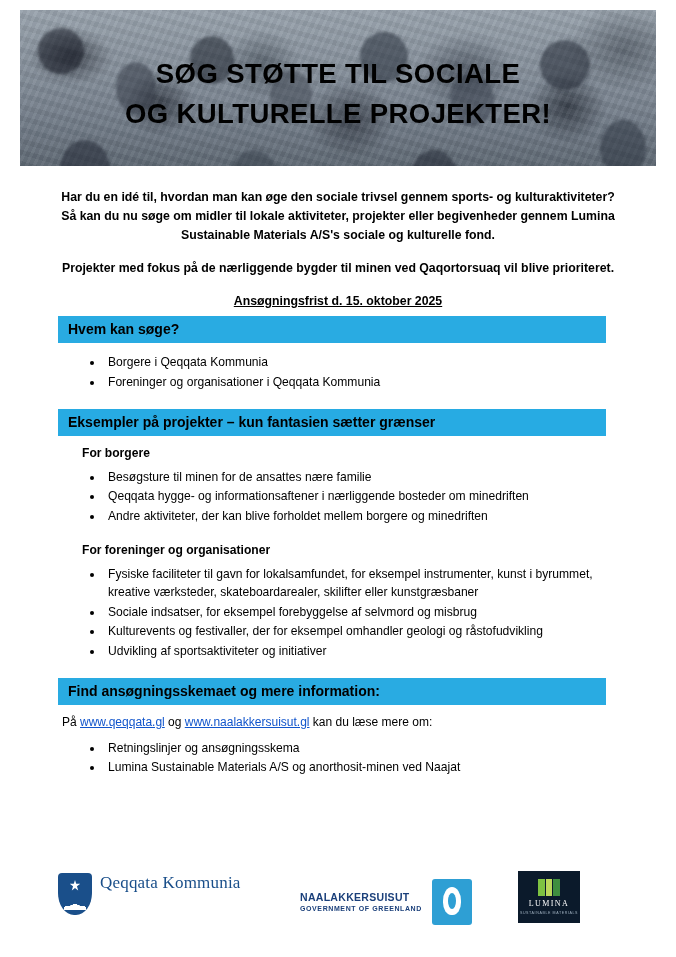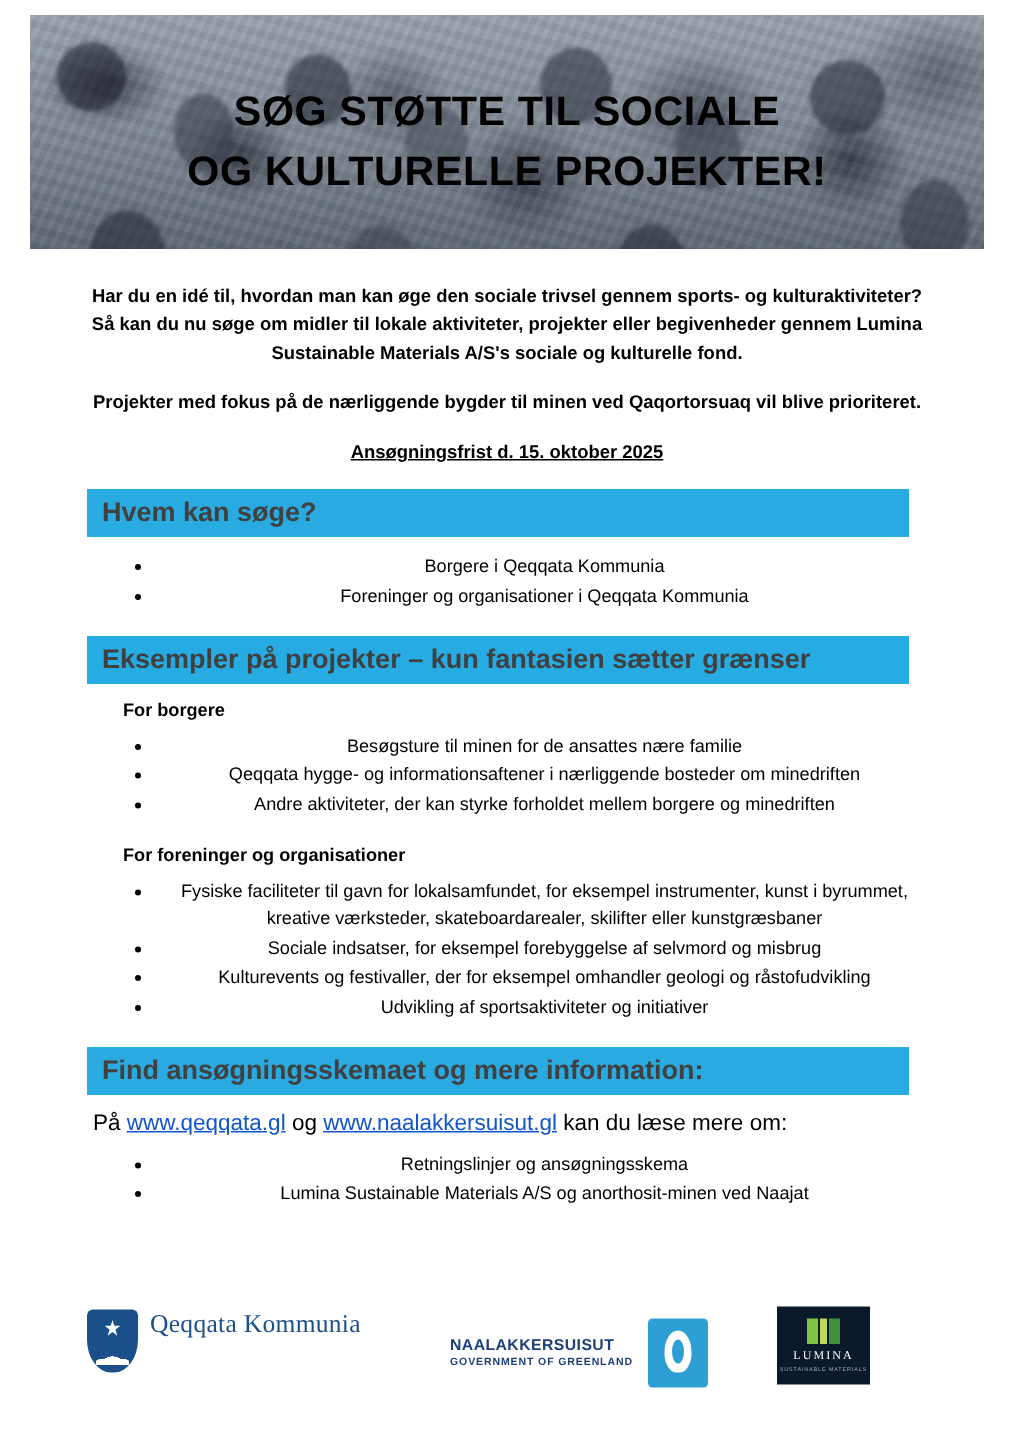--- a/index.html
+++ b/index.html
@@ -91,57 +91,56 @@
     padding: 0 2px;
   }
   .intro.second {
     margin-bottom: 16px;
   }
   .deadline {
     text-align: center;
     font-size: 12.3px;
     font-weight: bold;
     text-decoration: underline;
-    margin: 0 0 18px 0;
+    margin: 0 0 8px 0;
   }
 
   .band {
     background: #29ABE2;
-    color: #404040;
-    font-size: 18px;
+    color: #000000;
+    font-size: 14px;
     font-weight: bold;
     padding: 5px 10px 6px 10px;
     margin: 0 0 10px 0;
     width: 548px;
     box-sizing: border-box;
   }
   .band.cyan2 { background: #27ABE3; }
 
   ul.bullets {
     margin: 0 0 18px 0;
     padding-left: 46px;
     list-style: disc;
-    text-align: center;
   }
   ul.bullets li {
     font-size: 12.1px;
     line-height: 1.52;
     margin-bottom: 1px;
     padding-left: 4px;
   }
   .subhead {
     font-size: 12.1px;
     font-weight: bold;
     margin: 4px 0 8px 4px;
     padding-left: 20px;
   }
   .subhead.spaced { margin-top: 18px; }
 
   .para-link {
-    font-size: 15px;
+    font-size: 12px;
     margin: 4px 0 10px 4px;
   }
   .para-link a {
     color: #1155cc;
     text-decoration: underline;
   }
 
   
   .footer {
     position: absolute;
@@ -316,21 +315,21 @@
     <ul class="bullets">
       <li>Borgere i Qeqqata Kommunia</li>
       <li>Foreninger og organisationer i Qeqqata Kommunia</li>
     </ul>
 
     <div class="band cyan2">Eksempler på projekter – kun fantasien sætter grænser</div>
     <div class="subhead">For borgere</div>
     <ul class="bullets">
       <li>Besøgsture til minen for de ansattes nære familie</li>
       <li>Qeqqata hygge- og informationsaftener i nærliggende bosteder om minedriften</li>
-      <li>Andre aktiviteter, der kan styrke forholdet mellem borgere og minedriften</li>
+      <li>Andre aktiviteter, der kan blive forholdet mellem borgere og minedriften</li>
     </ul>
     <div class="subhead spaced">For foreninger og organisationer</div>
     <ul class="bullets">
       <li>Fysiske faciliteter til gavn for lokalsamfundet, for eksempel instrumenter, kunst i byrummet, kreative værksteder, skateboardarealer, skilifter eller kunstgræsbaner</li>
       <li>Sociale indsatser, for eksempel forebyggelse af selvmord og misbrug</li>
       <li>Kulturevents og festivaller, der for eksempel omhandler geologi og råstofudvikling</li>
       <li>Udvikling af sportsaktiviteter og initiativer</li>
     </ul>
 
     <div class="band">Find ansøgningsskemaet og mere information:</div>

